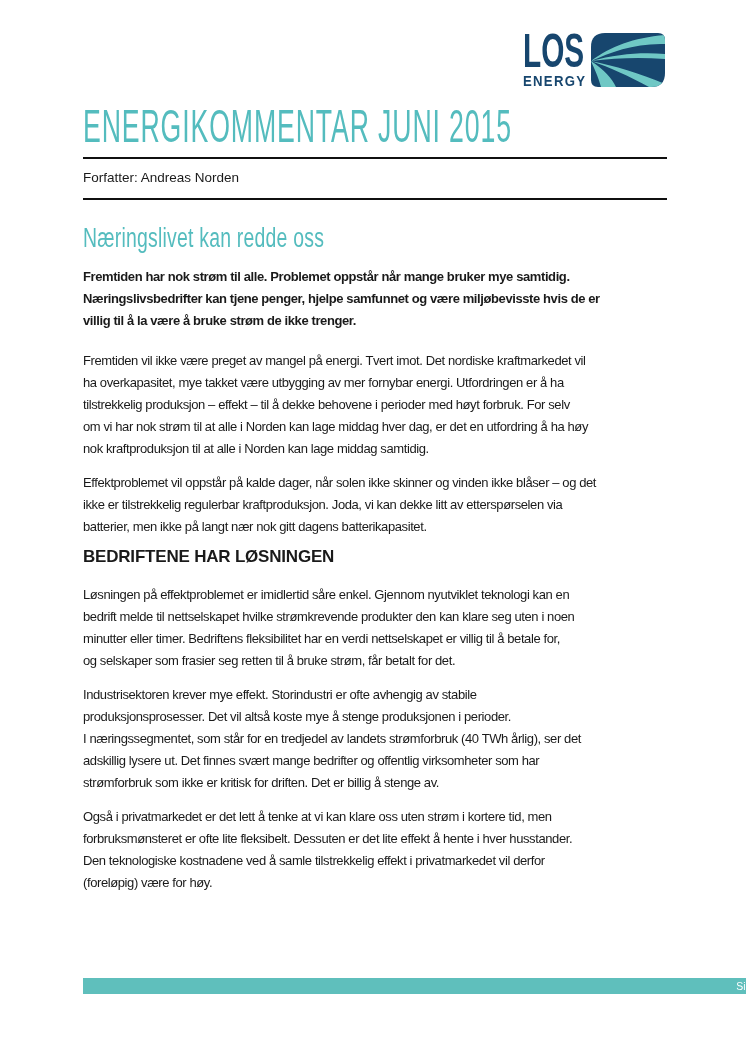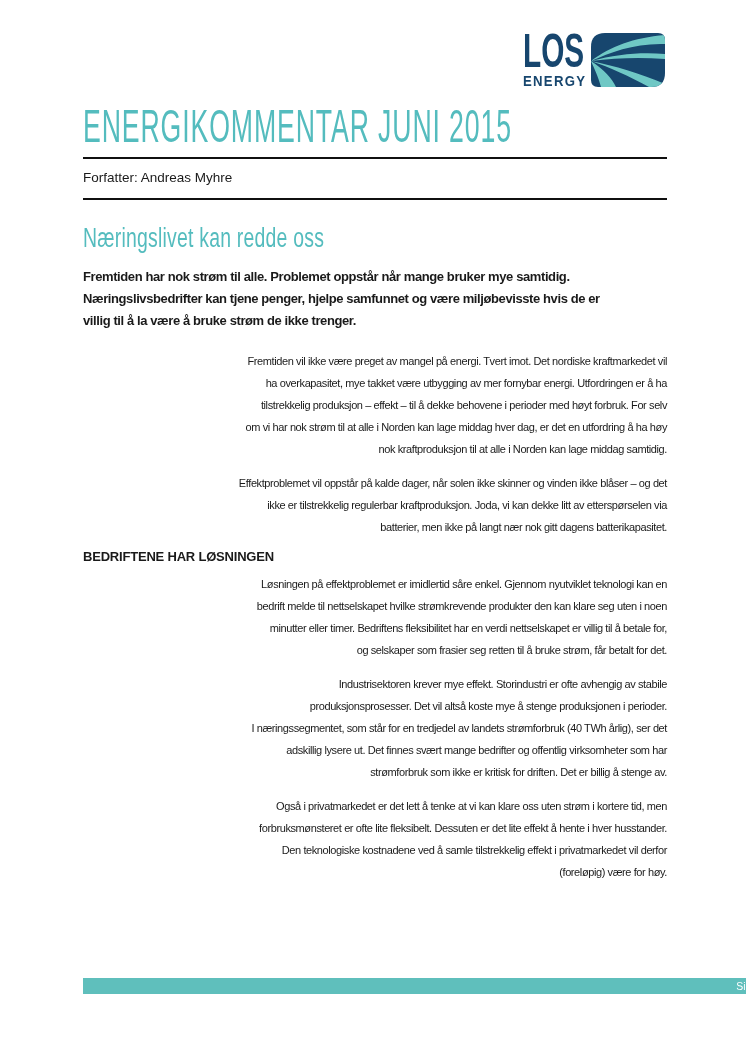--- a/index.html
+++ b/index.html
@@ -37,24 +37,24 @@
   h2{
     margin:23px 0 0 0;font-size:27px;line-height:30px;font-weight:normal;color:#54bcbe;
     transform:scaleX(0.72);transform-origin:0 50%;white-space:nowrap;letter-spacing:0.3px;
   }
   .lead{
     margin:13px 0 18px 0;font-weight:bold;
     font-size:13px;line-height:22px;letter-spacing:-0.4px;white-space:pre;
   }
   .para{
     margin:12px 0 0 0;
-    font-size:11px;line-height:22px;letter-spacing:-0.4px;white-space:pre;text-align:right;
+    font-size:13px;line-height:22px;letter-spacing:-0.4px;white-space:pre;
   }
   h3{
-    margin:8px 0 0 0;font-size:13px;line-height:22px;font-weight:bold;letter-spacing:-0.2px;
+    margin:8px 0 0 0;font-size:17px;line-height:22px;font-weight:bold;letter-spacing:-0.2px;
   }
 
   
   .footer-bar{
     position:absolute;left:83px;top:978px;width:690px;height:16px;background:#5fbfbc;
     color:#ffffff;font-size:10.5px;line-height:16px;text-align:right;
     box-sizing:border-box;padding-right:7px;
   }
 </style>
 </head>
@@ -82,41 +82,41 @@
       </g>
     </svg>
   </div>
 
   <main class="content">
 
     <div class="title-block">
       <h1>ENERGIKOMMENTAR JUNI 2015</h1>
     </div>
 
-    <div class="author-row">Forfatter: Andreas Myhre</div>
+    <div class="author-row">Forfatter: Andreas Norden</div>
 
     <h2>Næringslivet kan redde oss</h2>
 
     <p class="lead">Fremtiden har nok strøm til alle. Problemet oppstår når mange bruker mye samtidig.
 Næringslivsbedrifter kan tjene penger, hjelpe samfunnet og være miljøbevisste hvis de er
 villig til å la være å bruke strøm de ikke trenger.</p>
 
     <p class="para">Fremtiden vil ikke være preget av mangel på energi. Tvert imot. Det nordiske kraftmarkedet vil
 ha overkapasitet, mye takket være utbygging av mer fornybar energi. Utfordringen er å ha
 tilstrekkelig produksjon – effekt – til å dekke behovene i perioder med høyt forbruk. For selv
 om vi har nok strøm til at alle i Norden kan lage middag hver dag, er det en utfordring å ha høy
 nok kraftproduksjon til at alle i Norden kan lage middag samtidig.</p>
 
     <p class="para">Effektproblemet vil oppstår på kalde dager, når solen ikke skinner og vinden ikke blåser – og det
 ikke er tilstrekkelig regulerbar kraftproduksjon. Joda, vi kan dekke litt av etterspørselen via
 batterier, men ikke på langt nær nok gitt dagens batterikapasitet.</p>
 
     <h3>BEDRIFTENE HAR LØSNINGEN</h3>
 
-    <p class="para" style="margin-top:5px;">Løsningen på effektproblemet er imidlertid såre enkel. Gjennom nyutviklet teknologi kan en
+    <p class="para" style="margin-top:16px;">Løsningen på effektproblemet er imidlertid såre enkel. Gjennom nyutviklet teknologi kan en
 bedrift melde til nettselskapet hvilke strømkrevende produkter den kan klare seg uten i noen
 minutter eller timer. Bedriftens fleksibilitet har en verdi nettselskapet er villig til å betale for,
 og selskaper som frasier seg retten til å bruke strøm, får betalt for det.</p>
 
     <p class="para">Industrisektoren krever mye effekt. Storindustri er ofte avhengig av stabile
 produksjonsprosesser. Det vil altså koste mye å stenge produksjonen i perioder.
 I næringssegmentet, som står for en tredjedel av landets strømforbruk (40 TWh årlig), ser det
 adskillig lysere ut. Det finnes svært mange bedrifter og offentlig virksomheter som har
 strømforbruk som ikke er kritisk for driften. Det er billig å stenge av.</p>
 

